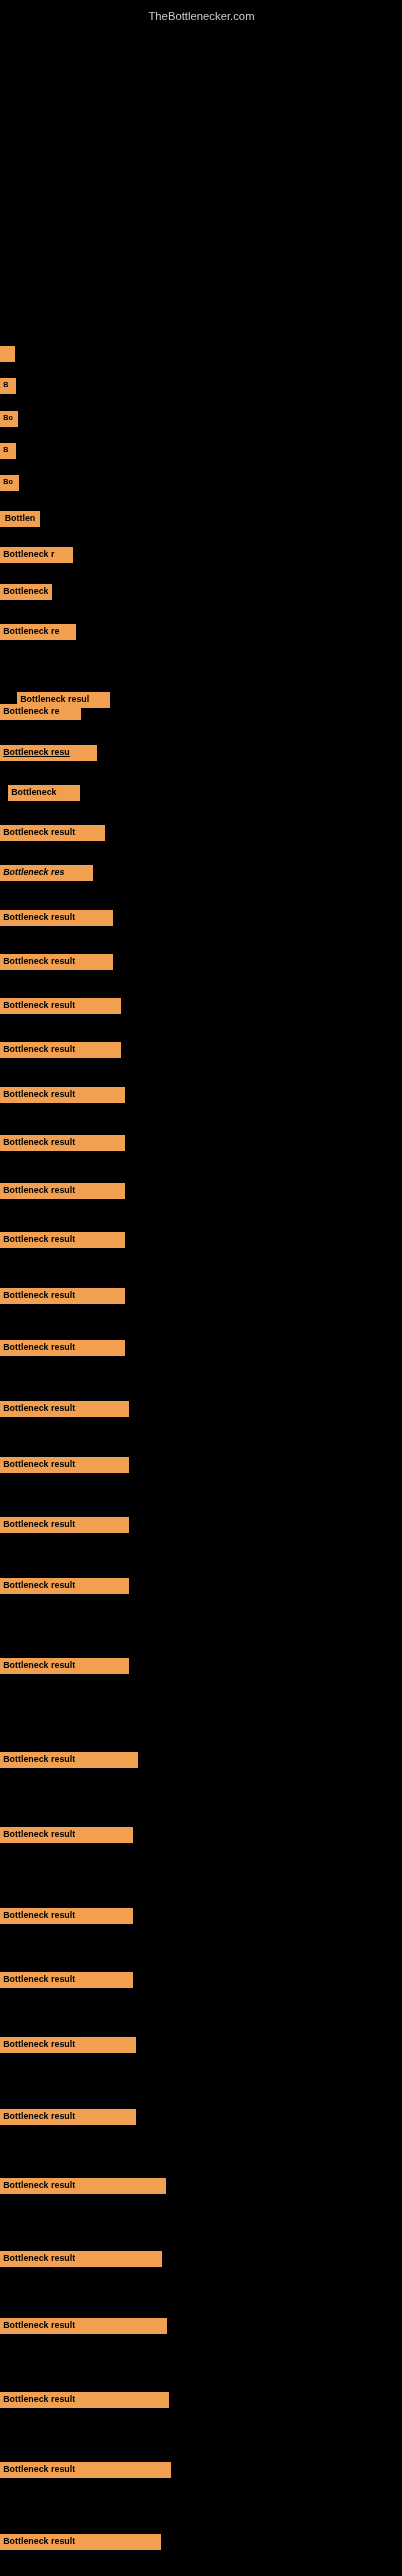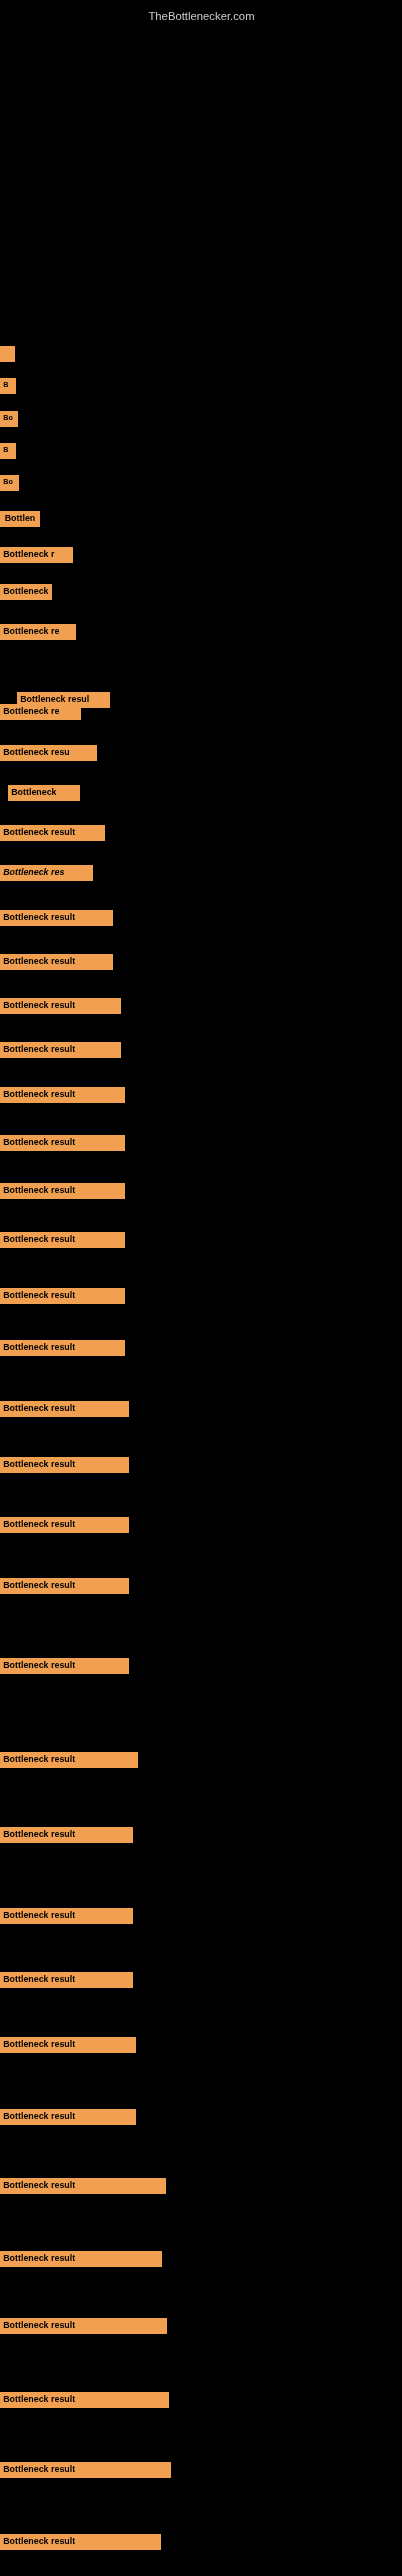--- a/index.html
+++ b/index.html
@@ -53,21 +53,21 @@
     <div class="bar-row" style="top: 378px; left: 0px;"><div class="bottleneck-bar" style="width: 16px; height: 16px; font-size: 7.2px;">B</div></div>
     <div class="bar-row" style="top: 411px; left: 0px;"><div class="bottleneck-bar" style="width: 17.7px; height: 16px; font-size: 7.2px;">Bo</div></div>
     <div class="bar-row" style="top: 443px; left: 0px;"><div class="bottleneck-bar" style="width: 16px; height: 16px; font-size: 7.2px;">B</div></div>
     <div class="bar-row" style="top: 475px; left: 0px;"><div class="bottleneck-bar" style="width: 19.3px; height: 16px; font-size: 7.2px;">Bo</div></div>
     <div class="bar-row" style="top: 511px; left: 0px; text-align: center;"><div class="bottleneck-bar" style="width: 40px; height: 16px; font-size: 8.9px;">Bottlen</div></div>
     <div class="bar-row" style="top: 547px; left: 0px;"><div class="bottleneck-bar" style="width: 73px; height: 16px; font-size: 8.9px;">Bottleneck r</div></div>
     <div class="bar-row" style="top: 584px; left: 0px;"><div class="bottleneck-bar" style="width: 52px; height: 16px; font-size: 8.9px;">Bottleneck</div></div>
     <div class="bar-row" style="top: 624px; left: 0px;"><div class="bottleneck-bar" style="width: 76px; height: 16px; font-size: 8.9px;">Bottleneck re</div></div>
     <div class="bar-row" style="top: 664px; left: 17px; margin-top: 28px;"><div class="bottleneck-bar" style="width: 93px; height: 16px; font-size: 8.9px;">Bottleneck resul</div></div>
     <div class="bar-row" style="top: 704px; left: 0px;"><div class="bottleneck-bar" style="width: 81px; height: 16px; font-size: 8.9px;">Bottleneck re</div></div>
-    <div class="bar-row" style="top: 745px; left: 0px;"><div class="bottleneck-bar" style="width: 97px; height: 16px; font-size: 8.9px;">Bottleneck resu</div></div>
+    <div class="bar-row" style="top: 745px; left: 0px;"><div class="bottleneck-bar" style="width: 97px; height: 16px; font-size: 8.9px; text-decoration: underline;">Bottleneck resu</div></div>
     <div class="bar-row" style="top: 785px; left: 8px;"><div class="bottleneck-bar" style="width: 72px; height: 16px; font-size: 8.9px;">Bottleneck</div></div>
     <div class="bar-row" style="top: 825px; left: 0px;"><div class="bottleneck-bar" style="width: 105px; height: 16px; font-size: 8.9px;">Bottleneck result</div></div>
     <div class="bar-row" style="top: 865px; left: 0px; font-style: italic;"><div class="bottleneck-bar" style="width: 93px; height: 16px; font-size: 8.9px;">Bottleneck res</div></div>
     <div class="bar-row" style="top: 910px; left: 0px;"><div class="bottleneck-bar" style="width: 113px; height: 16px; font-size: 8.9px;">Bottleneck result</div></div>
     <div class="bar-row" style="top: 954px; left: 0px;"><div class="bottleneck-bar" style="width: 113px; height: 16px; font-size: 8.9px;">Bottleneck result</div></div>
     <div class="bar-row" style="top: 998px; left: 0px;"><div class="bottleneck-bar" style="width: 121px; height: 16px; font-size: 8.9px;">Bottleneck result</div></div>
     <div class="bar-row" style="top: 1042px; left: 0px;"><div class="bottleneck-bar" style="width: 121px; height: 16px; font-size: 8.9px;">Bottleneck result</div></div>
     <div class="bar-row" style="top: 1087px; left: 0px;"><div class="bottleneck-bar" style="width: 125px; height: 16px; font-size: 8.9px;">Bottleneck result</div></div>
     <div class="bar-row" style="top: 1135px; left: 0px;"><div class="bottleneck-bar" style="width: 125px; height: 16px; font-size: 8.9px;">Bottleneck result</div></div>
     <div class="bar-row" style="top: 1183px; left: 0px;"><div class="bottleneck-bar" style="width: 125px; height: 16px; font-size: 8.9px;">Bottleneck result</div></div>

